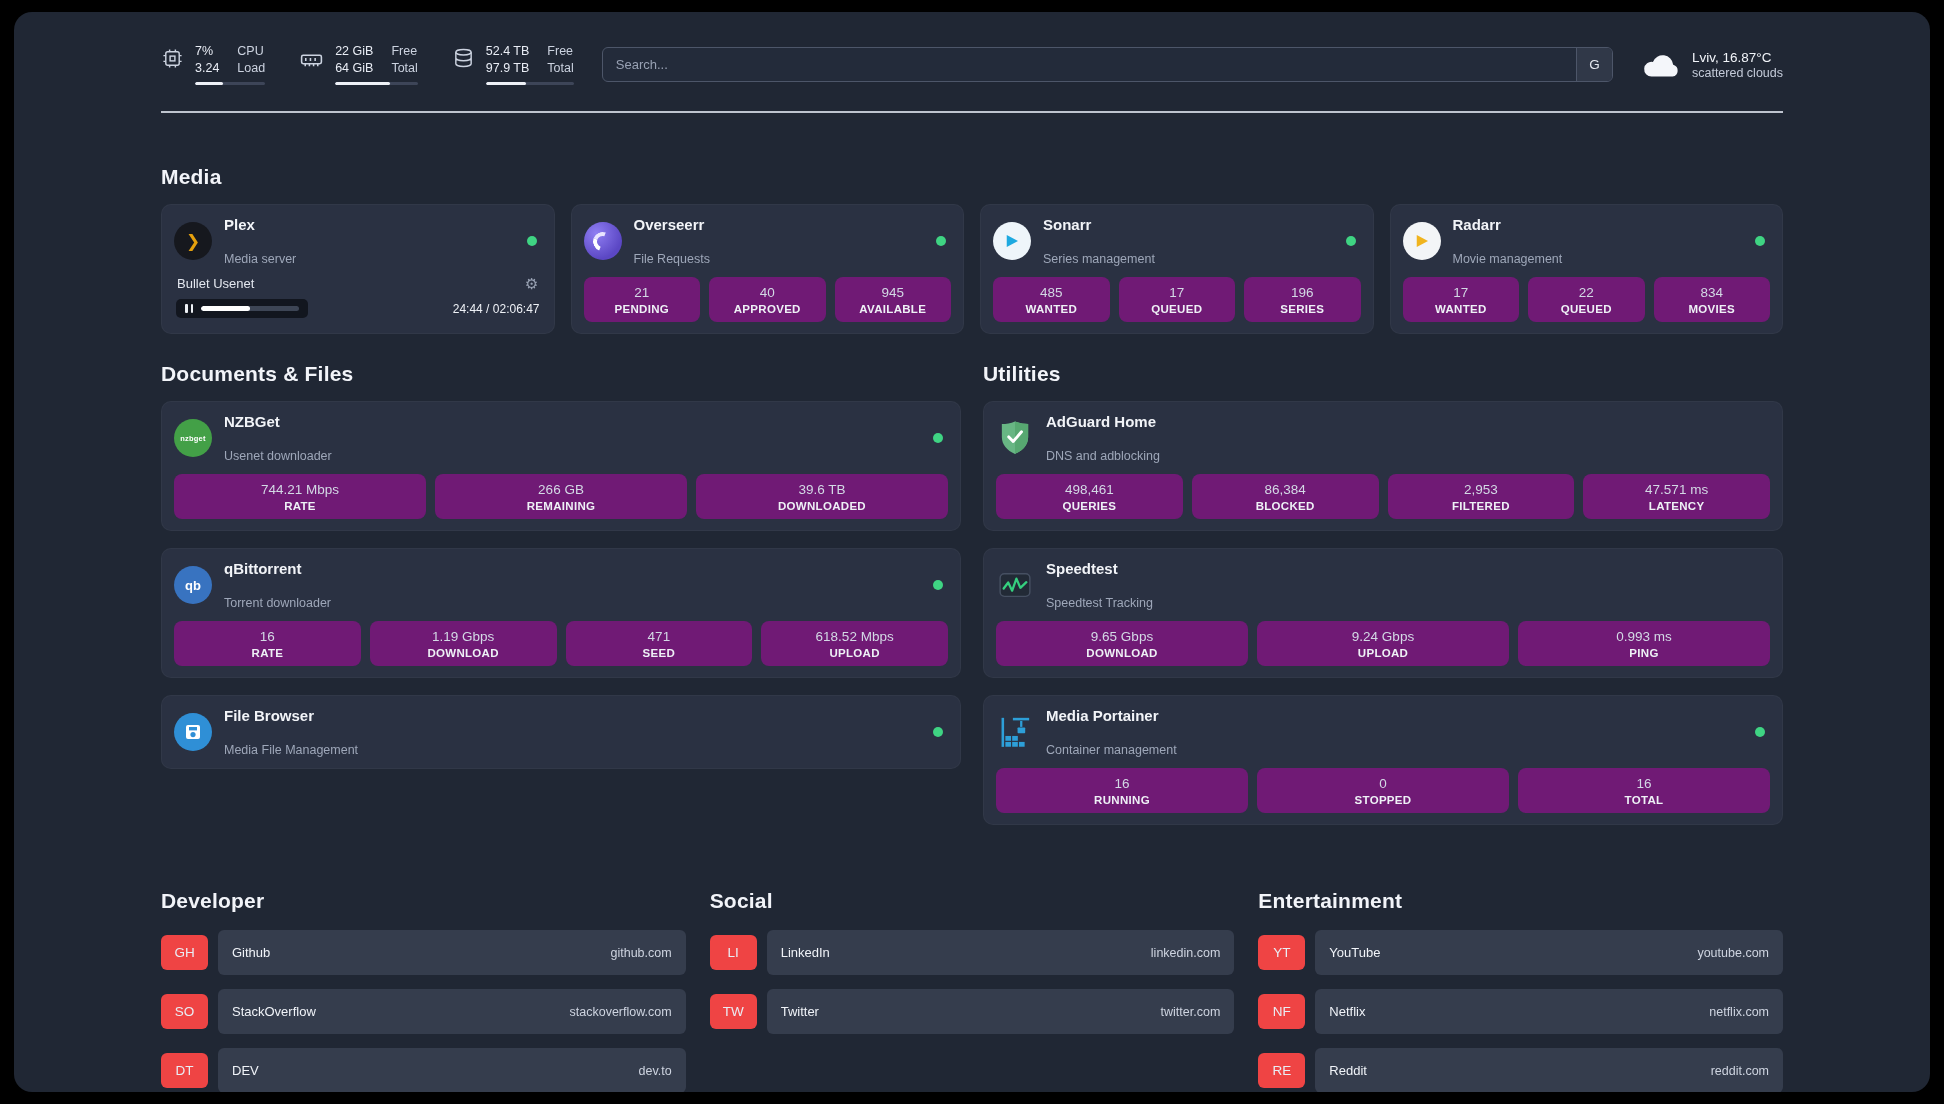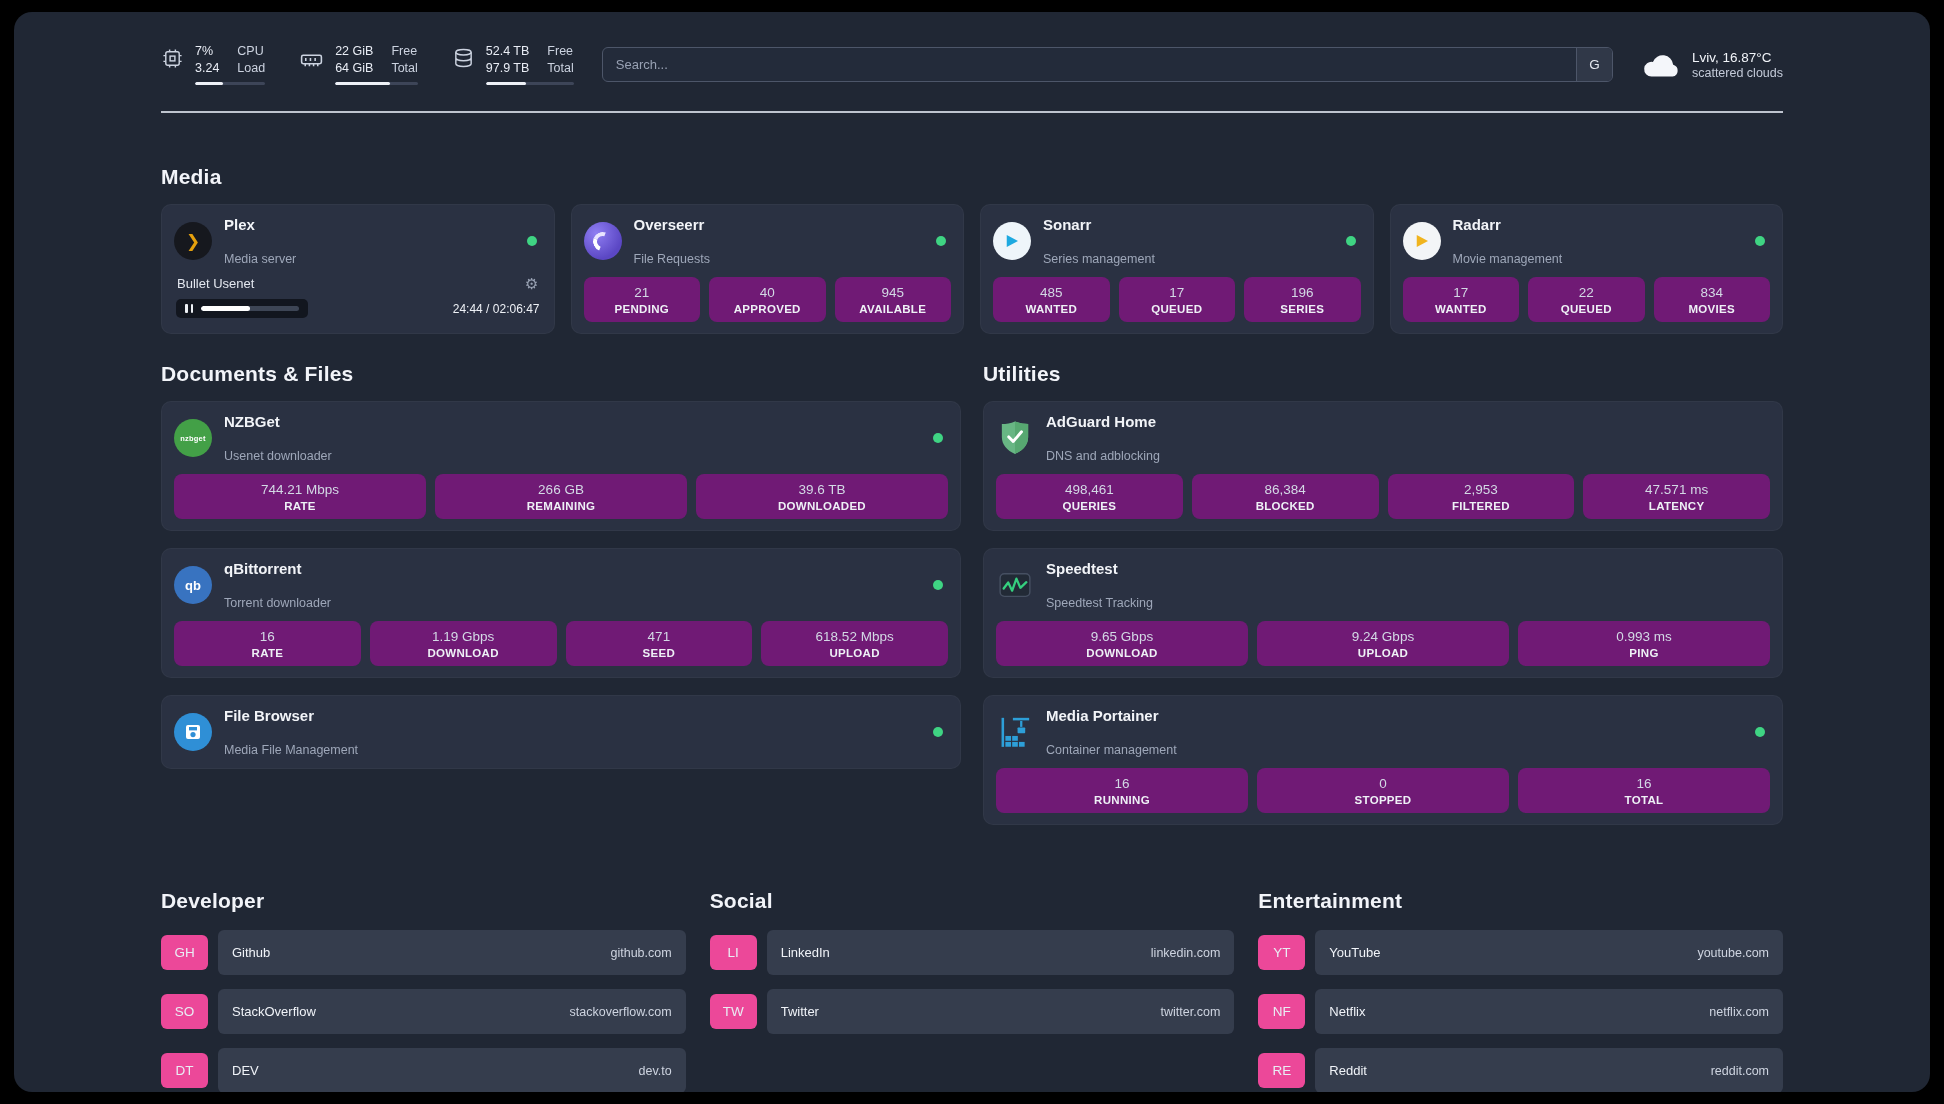--- a/index.html
+++ b/index.html
@@ -77,21 +77,21 @@
   .nzbget-text { color:#fff; font-size:7.5px; font-weight:700; letter-spacing:.2px; }
   .qbittorrent { background:#3873c0; }
   .qb-text { color:#fff; font-size:13px; font-weight:700; }
   .filebrowser { background:#2f8fd6; }
   .square-icon { border-radius:8px; background:transparent; }
 
   
   .bookmarks { display:grid; grid-template-columns:repeat(3,1fr); gap:24px; margin-top:64px; padding-bottom:40px; }
   .bm-list { display:flex; flex-direction:column; gap:14px; margin-top:17px; }
   .bm-row { display:flex; align-items:center; gap:10px; cursor:pointer; }
-  .bm-abbr { width:47px; height:35px; background:#ec4899; border-radius:6px; color:#e9edf4; font-size:13.5px;
+  .bm-abbr { width:47px; height:35px; background:#ef4444; border-radius:6px; color:#e9edf4; font-size:13.5px;
              display:flex; align-items:center; justify-content:center; flex:0 0 auto; }
   .bm-bar { flex:1; height:45px; background:#353d4d; border-radius:6px; display:flex; align-items:center;
             justify-content:space-between; padding:0 14px; }
   .bm-name { font-size:13px; color:#f0f3f8; }
   .bm-url { font-size:12.5px; color:#ced4e0; }
 </style>
 </head>
 <body>
 
 <div class="frame">

